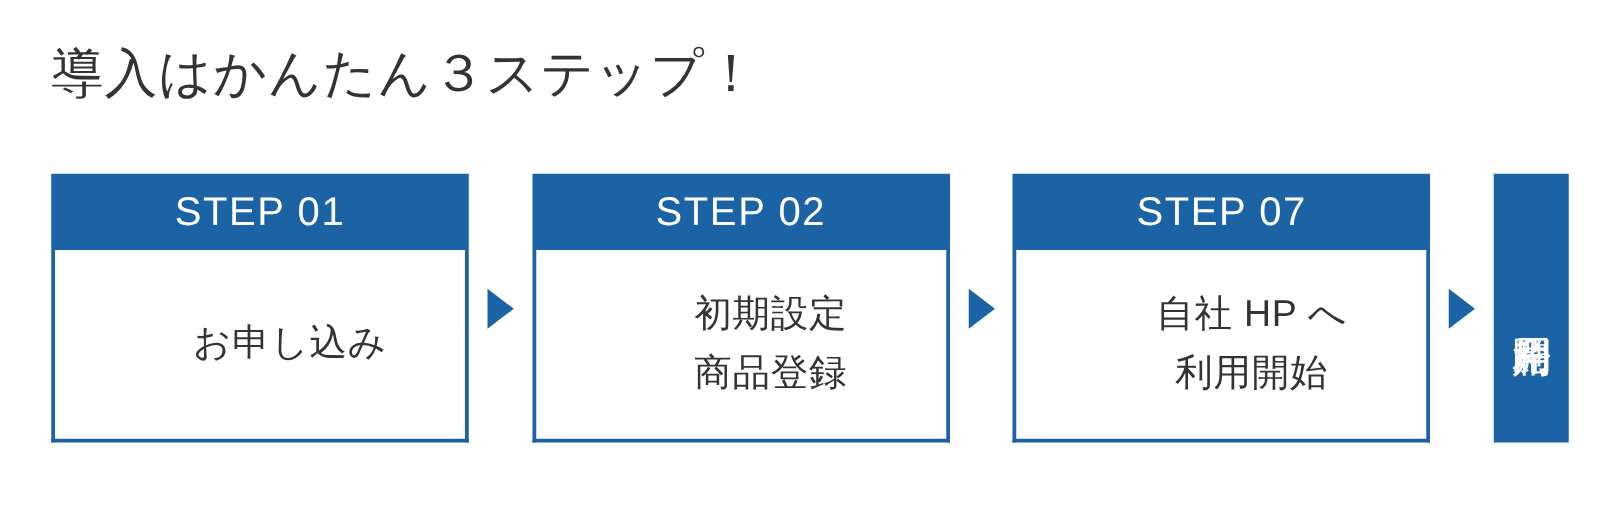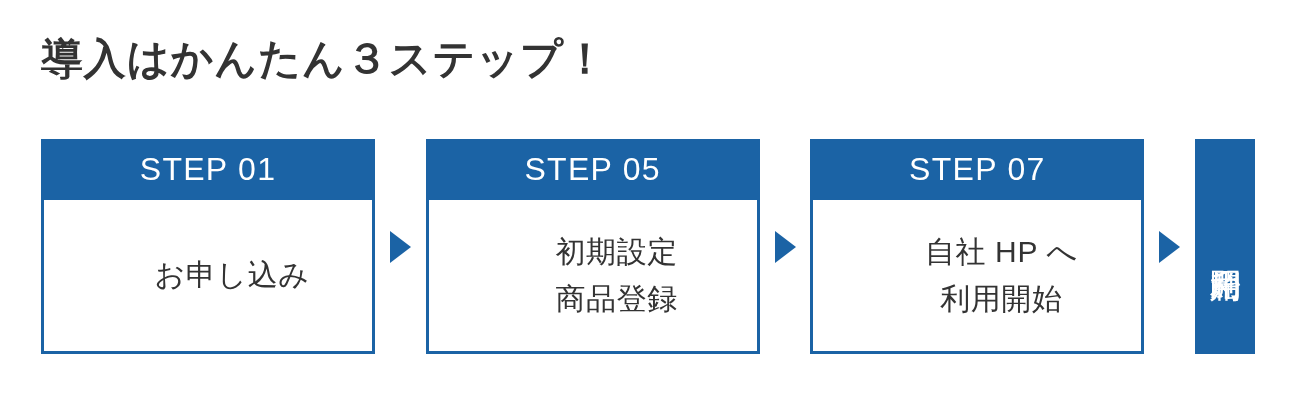--- a/index.html
+++ b/index.html
@@ -13,21 +13,21 @@
     font-family: "Liberation Sans", "DejaVu Sans", sans-serif;
     overflow: hidden;
     position: relative;
   }
 
   #page-title {
     position: absolute;
     left: 41px;
     top: 34px;
     font-size: 42px;
-    font-weight: bold;
+    font-weight: normal;
     color: #333333;
     letter-spacing: 0.02em;
     line-height: 1.2;
     white-space: nowrap;
   }
 
   #flow {
     position: absolute;
     left: 41px;
     top: 139px;
@@ -133,21 +133,21 @@
     <div class="step-body">
       <span class="line">お申し込み</span>
     </div>
   </div>
 
   <div class="arrow-cell">
     <span class="arrow-icon"></span>
   </div>
 
   <div class="step-card">
-    <div class="step-header">STEP 05</div>
+    <div class="step-header">STEP 02</div>
     <div class="step-body">
       <span class="line">初期設定</span>
       <span class="line">商品登録</span>
     </div>
   </div>
 
   <div class="arrow-cell">
     <span class="arrow-icon"></span>
   </div>
 

